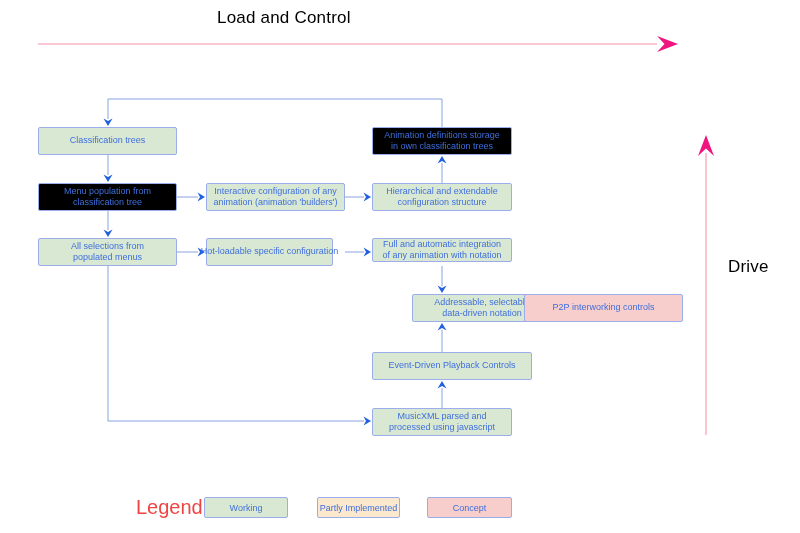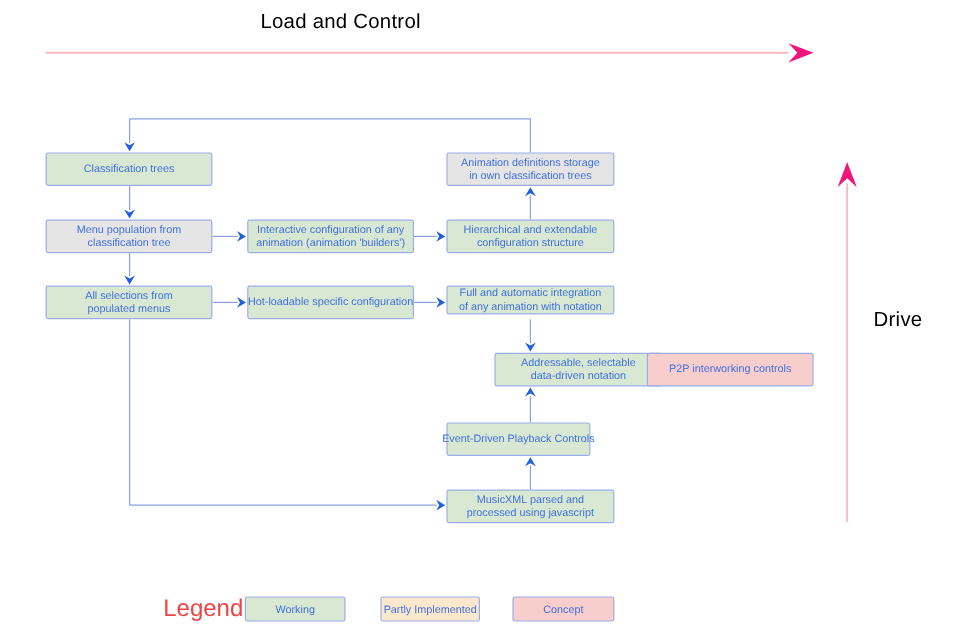--- a/index.html
+++ b/index.html
@@ -11,21 +11,21 @@
     position:absolute;color:#000000;font-size:17px;letter-spacing:0.2px;
   }
   .wires{position:absolute;left:0;top:0;pointer-events:none;}
   .node{
     position:absolute;display:flex;align-items:center;justify-content:center;
     text-align:center;font-size:9px;line-height:11.5px;color:#3f6fdd;
     border:1px solid #9badea;border-radius:2px;box-sizing:border-box;
     white-space:pre;
   }
   .node.working{background:#d9e8d3;}
-  .node.partly{background:#e5e5e5;}
+  .node.partly{background:#000000;}
   .node.concept{background:#f7cecc;}
   .legend-title{
     position:absolute;color:#ef4444;font-size:20px;
   }
   .chip{
     position:absolute;display:flex;align-items:center;justify-content:center;
     font-size:9px;color:#3f6fdd;border:1px solid #9badea;border-radius:2px;
     box-sizing:border-box;white-space:pre;
   }
   .chip.working{background:#d9e8d3;}
@@ -98,31 +98,31 @@
 
   <div class="node working" style="left:206px;top:183px;width:139px;height:28px;">Interactive configuration of any
 animation (animation 'builders')</div>
 
   <div class="node working" style="left:372px;top:183px;width:140px;height:28px;">Hierarchical and extendable
 configuration structure</div>
 
   <div class="node working" style="left:38px;top:238px;width:139px;height:28px;">All selections from
 populated menus</div>
 
-  <div class="node working" style="left:206px;top:238px;width:139px;height:28px;">Hot-loadable specific configuration</div>
+  <div class="node working" style="left:206px;top:238px;width:127px;height:28px;">Hot-loadable specific configuration</div>
 
   <div class="node working" style="left:372px;top:238px;width:140px;height:24px;">Full and automatic integration
 of any animation with notation</div>
 
   <div class="node working" style="left:372px;top:294px;width:140px;height:28px;margin-left:40px;">Addressable, selectable
 data-driven notation</div>
 
-  <div class="node concept" style="left:539px;top:294px;width:139px;height:28px;">P2P interworking controls</div>
+  <div class="node concept" style="left:524px;top:294px;width:159px;height:28px;">P2P interworking controls</div>
 
-  <div class="node working" style="left:372px;top:352px;width:120px;height:28px;">Event-Driven Playback Controls</div>
+  <div class="node working" style="left:372px;top:352px;width:160px;height:28px;">Event-Driven Playback Controls</div>
 
   <div class="node working" style="left:372px;top:408px;width:140px;height:28px;">MusicXML parsed and
 processed using javascript</div>
 
   <div class="legend-title" style="left:136px;top:496px;">Legend</div>
 
   <div class="chip working" style="left:204px;top:497px;width:84px;height:21px;">Working</div>
 
   <div class="chip partly" style="left:317px;top:497px;width:83px;height:21px;">Partly Implemented</div>
 

